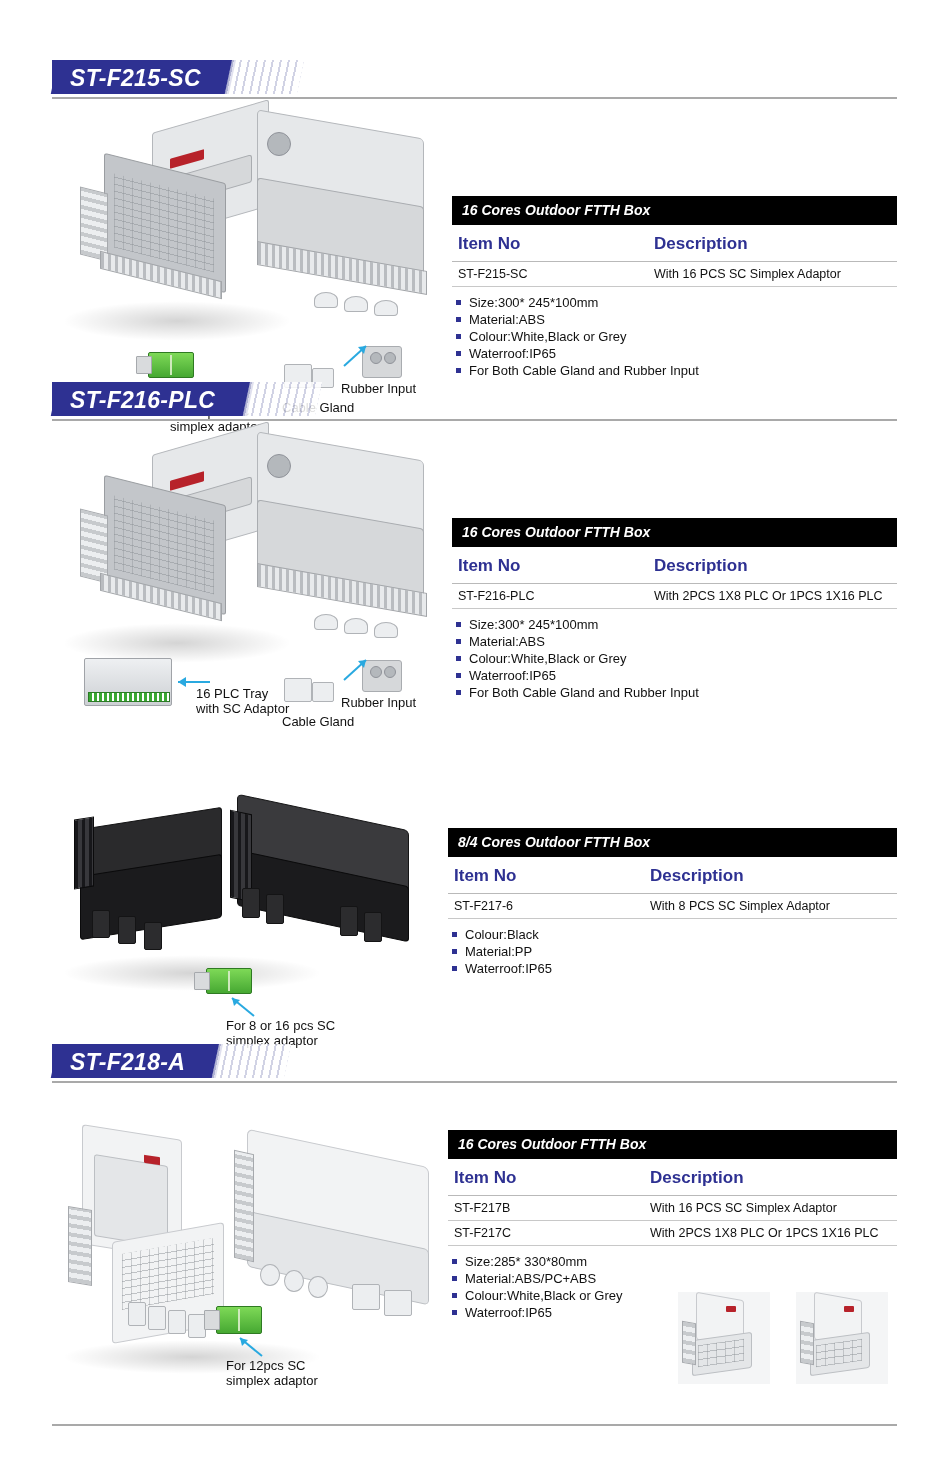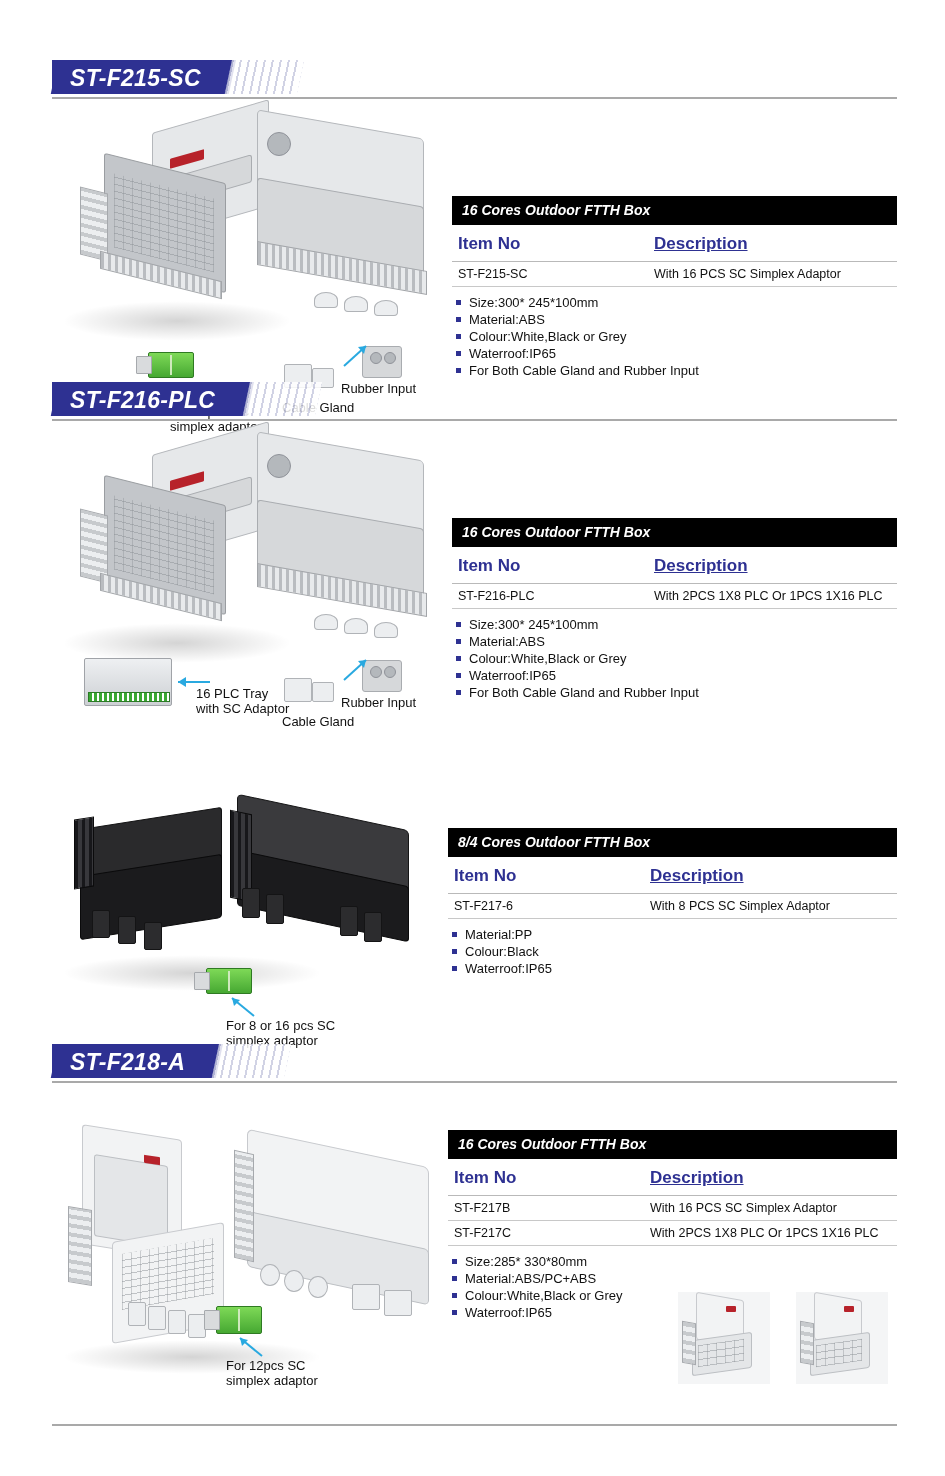--- a/index.html
+++ b/index.html
@@ -106,21 +106,21 @@
     margin-top: 2px;
   }
   .tbl th {
     color: #2e3192;
     font-size: 17px;
     font-weight: bold;
     text-align: left;
     padding: 7px 0 7px 6px;
     border-bottom: 1px solid #b9b9b9;
   }
-  .tbl th.c2 { padding-left: 46px; text-decoration: underline; }
+  .tbl th.c2 { padding-left: 46px; }
   .tbl td {
     font-size: 12.5px;
     padding: 5px 0 5px 6px;
     border-bottom: 1px solid #c8c8c8;
     color: #111;
     vertical-align: middle;
   }
   .tbl td.c2 { padding-left: 46px; }
   .bullets {
     margin: 7px 0 0 4px;
@@ -478,22 +478,22 @@
           </tr>
         </thead>
         <tbody>
           <tr>
             <td>ST-F217-6</td>
             <td class="c2">With  8  PCS SC Simplex Adaptor</td>
           </tr>
         </tbody>
       </table>
       <ul class="bullets">
+        <li>Colour:Black</li>
         <li>Material:PP</li>
-        <li>Colour:Black</li>
         <li>Waterroof:IP65</li>
       </ul>
     </div>
   </div>
 
   <div class="section" style="top:1040px;">
 
     <div class="banner">
       <div class="bar-left"></div>
       <div class="plate" style="width:165px;"></div>

